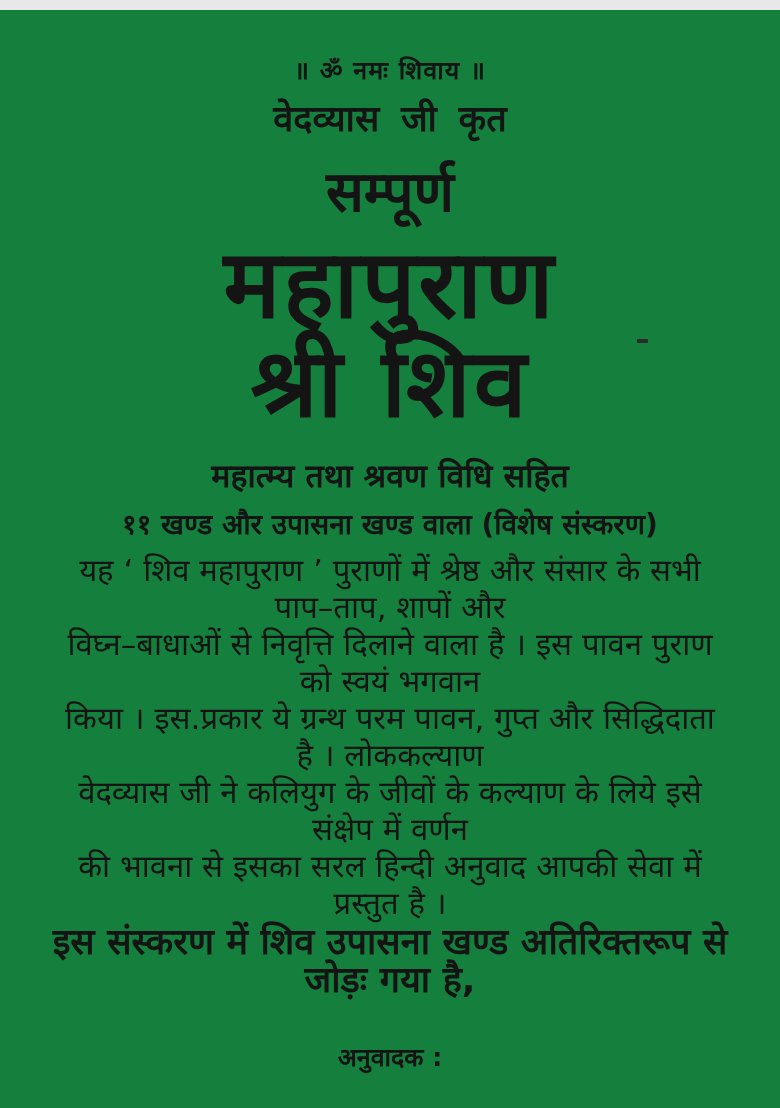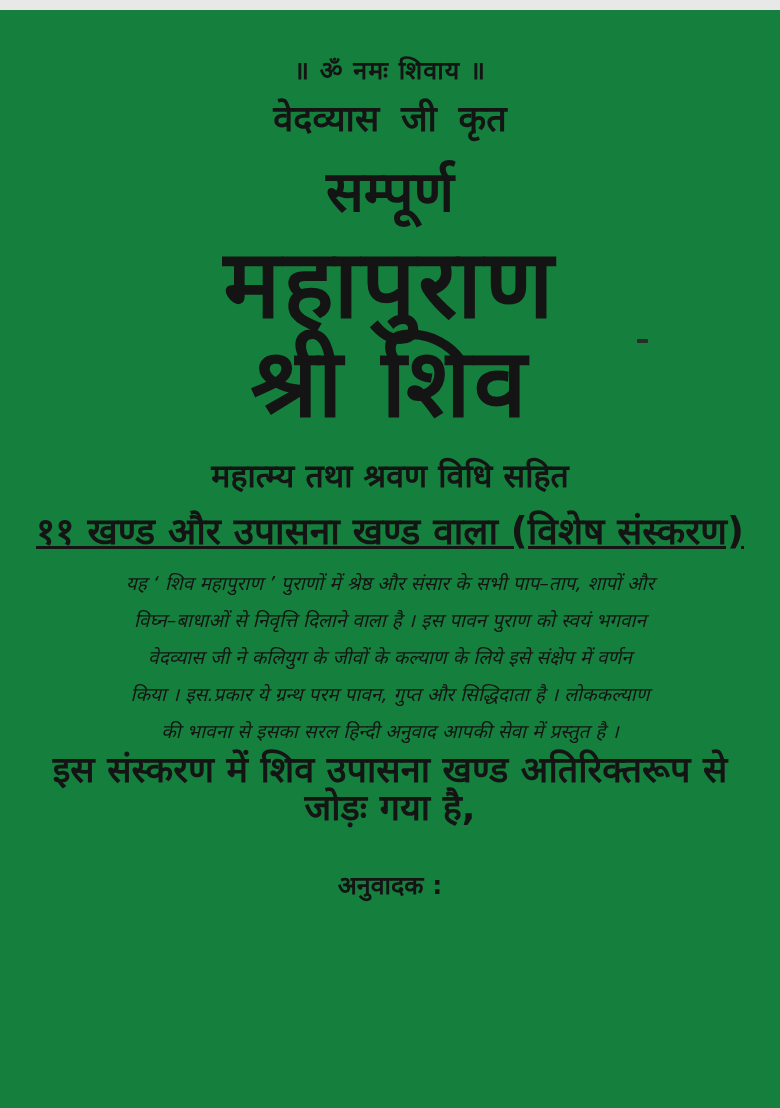--- a/index.html
+++ b/index.html
@@ -42,31 +42,29 @@
     line-height: 1.04;
     letter-spacing: 3px;
   }
   .subtitle {
     margin-top: 20px;
     font-size: 32px;
     font-weight: bold;
   }
   .edition-note {
     margin-top: 8px;
-    font-size: 37px;
+    font-size: 28px;
     font-weight: bold;
-    text-decoration: underline;
   }
   .description {
     margin: 10px auto 0;
     width: 660px;
-    font-size: 19px;
+    font-size: 31px;
     line-height: 37px;
     font-weight: 500;
-    font-style: italic;
   }
   .highlight {
     margin: 1px auto 0;
     width: 680px;
     font-size: 36px;
     line-height: 38px;
     font-weight: bold;
   }
   .translator-label {
     margin-top: 40px;
@@ -101,22 +99,22 @@
 
   <div class="scan-dash"></div>
 
   <div class="subtitle">महात्म्य तथा श्रवण विधि सहित</div>
 
   <div class="edition-note">११ खण्ड और उपासना खण्ड वाला (विशेष संस्करण)</div>
 
   <div class="description">
     <div>यह ‘ शिव महापुराण ’ पुराणों में श्रेष्ठ और संसार के सभी पाप–ताप, शापों और</div>
     <div>विघ्न–बाधाओं से निवृत्ति दिलाने वाला है । इस पावन पुराण को स्वयं भगवान</div>
+    <div>किया । इस.प्रकार ये ग्रन्थ परम पावन, गुप्त और सिद्धिदाता है । लोककल्याण</div>
     <div>वेदव्यास जी ने कलियुग के जीवों के कल्याण के लिये इसे संक्षेप में वर्णन</div>
-    <div>किया । इस.प्रकार ये ग्रन्थ परम पावन, गुप्त और सिद्धिदाता है । लोककल्याण</div>
     <div>की भावना से इसका सरल हिन्दी अनुवाद आपकी सेवा में प्रस्तुत है ।</div>
   </div>
 
   <div class="highlight">
     <div>इस संस्करण में शिव उपासना खण्ड अतिरिक्तरूप से जोड़ः गया है,</div>
   </div>
 
   <div class="translator-label">अनुवादक :</div>
 
 </div>

